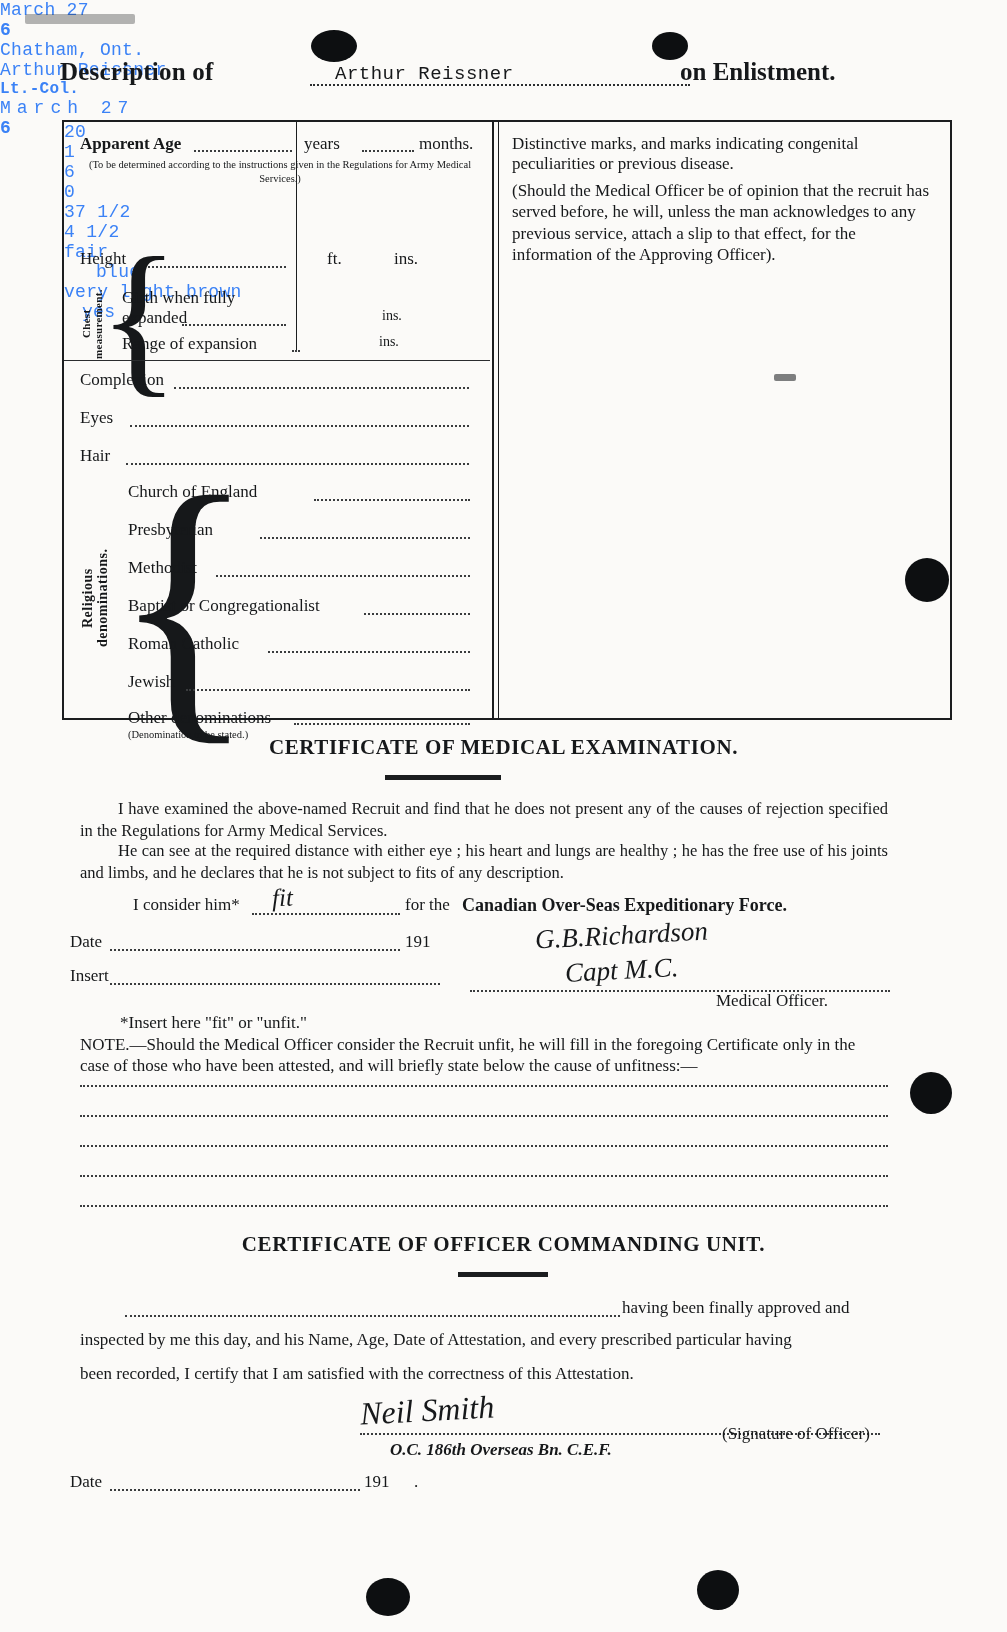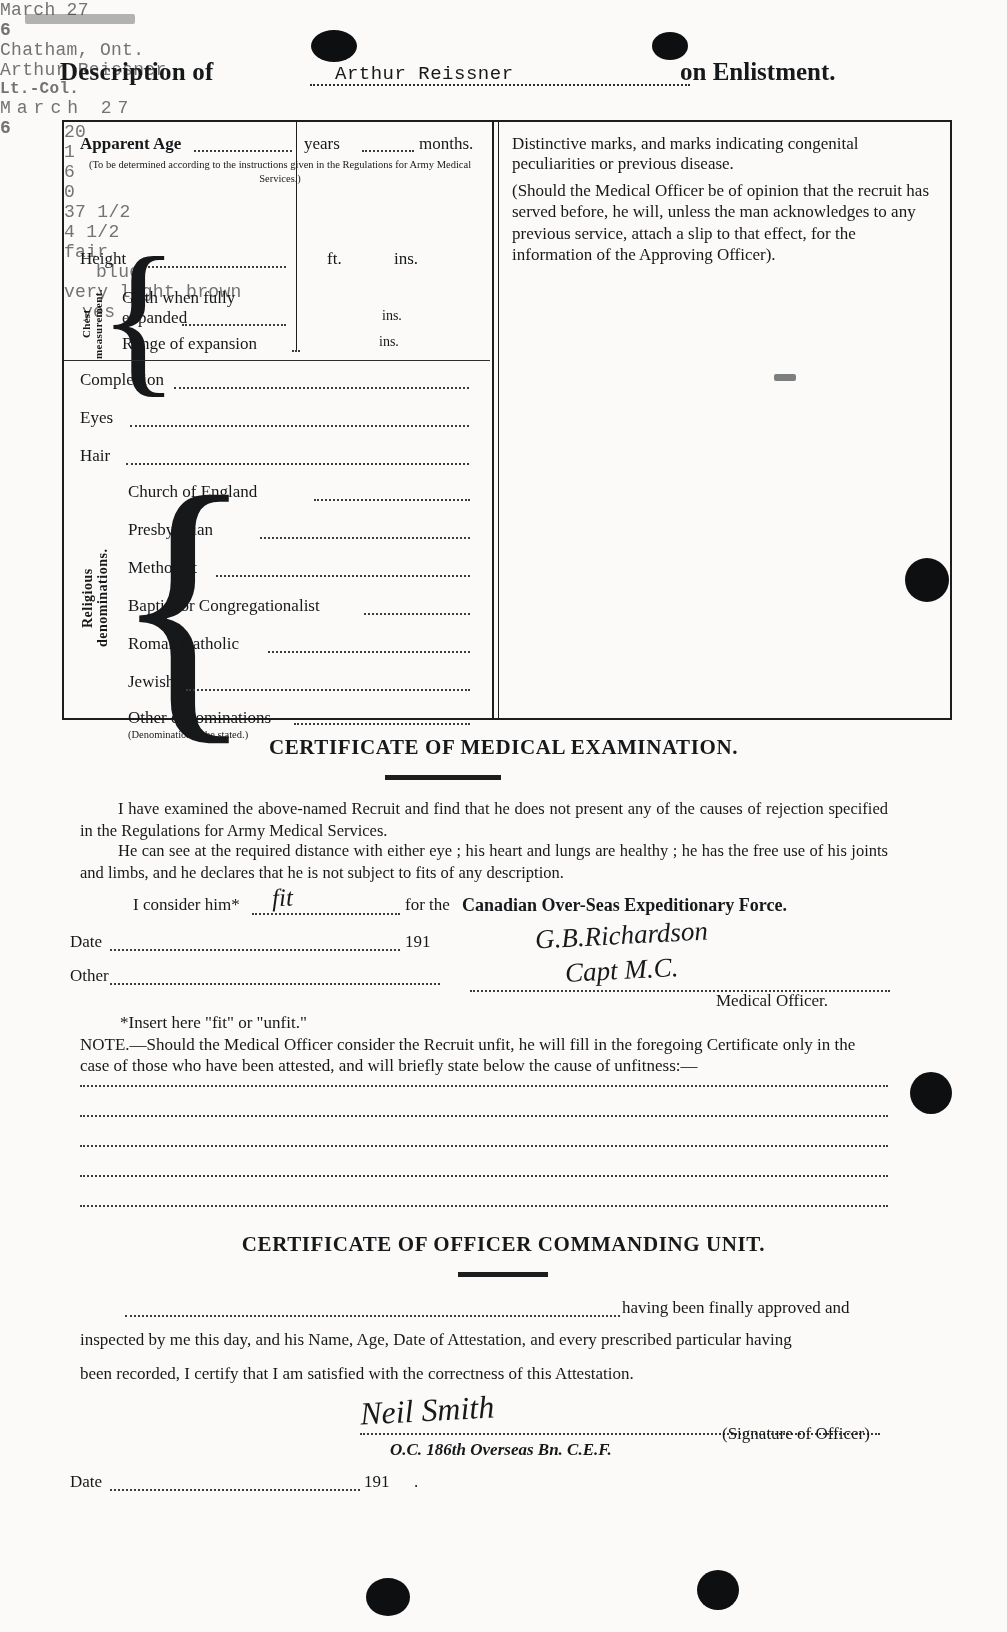--- a/index.html
+++ b/index.html
@@ -29,21 +29,21 @@
 
   
   .frame{position:absolute;left:62px;top:120px;width:886px;height:596px;border:2px solid #1b1d1f;}
   .frame .vdiv{position:absolute;left:428px;top:0;width:0;height:596px;border-left:2px solid #1b1d1f;}
   .frame .vdiv2{position:absolute;left:434px;top:0;width:0;height:596px;border-left:1px solid #1b1d1f;}
   .frame .inner-v{position:absolute;left:232px;top:0;width:0;height:230px;border-left:1px solid #1b1d1f;}
 
   .lbl{position:absolute;font-size:17px;}
   .small{font-size:17px;line-height:1.25;}
   .tiny{font-size:10.5px;line-height:1.3;}
-  .hand{font-family:"Liberation Mono",monospace;font-size:18px;letter-spacing:.3px;color:#737373;}
+  .hand{font-family:"Liberation Mono",monospace;font-size:18px;letter-spacing:.3px;color:#3b82f6;}
   .dotline{position:absolute;border-bottom:2px dotted #3a3c3e;height:0;}
   .solidline{position:absolute;border-bottom:1px solid #2a2c2e;height:0;}
 
   .vert{
     position:absolute;writing-mode:vertical-rl;transform:rotate(180deg);
     font-size:11px;font-weight:bold;letter-spacing:.3px;text-align:center;
   }
   .vert2{
     position:absolute;writing-mode:vertical-rl;transform:rotate(180deg);
     font-size:14px;font-weight:bold;letter-spacing:.5px;text-align:center;
@@ -180,21 +180,21 @@
   <div class="sig2" style="left:272px;top:884px;">fit</div>
   <div class="lbl" style="left:405px;top:895px;">for the</div>
   <div class="lbl bold" style="left:462px;top:895px;font-size:18px;">Canadian Over-Seas Expeditionary Force.</div>
 
   <div class="lbl" style="left:70px;top:932px;">Date</div>
   <div class="dotline" style="left:110px;top:949px;width:290px;"></div>
   <div class="hand" style="left:140px;top:928px;">March 27</div>
   <div class="lbl" style="left:405px;top:932px;">191</div>
   <div class="hand" style="left:436px;top:928px;font-weight:bold;">6</div>
 
-  <div class="lbl" style="left:70px;top:966px;">Other</div>
+  <div class="lbl" style="left:70px;top:966px;">Insert</div>
   <div class="dotline" style="left:110px;top:983px;width:330px;"></div>
   <div class="hand" style="left:134px;top:962px;">Chatham, Ont.</div>
 
   <div class="sig" style="left:535px;top:920px;">G.B.Richardson</div>
   <div class="sig" style="left:565px;top:955px;">Capt M.C.</div>
   <div class="dotline" style="left:470px;top:990px;width:420px;"></div>
   <div class="lbl" style="left:716px;top:991px;font-size:17px;">Medical Officer.</div>
 
   <div class="small" style="position:absolute;left:120px;top:1012px;">*Insert here "fit" or "unfit."</div>
   <div class="small" style="position:absolute;left:80px;top:1034px;width:808px;">NOTE.—Should the Medical Officer consider the Recruit unfit, he will fill in the foregoing Certificate only in the case of those who have been attested, and will briefly state below the cause of unfitness:—</div>

